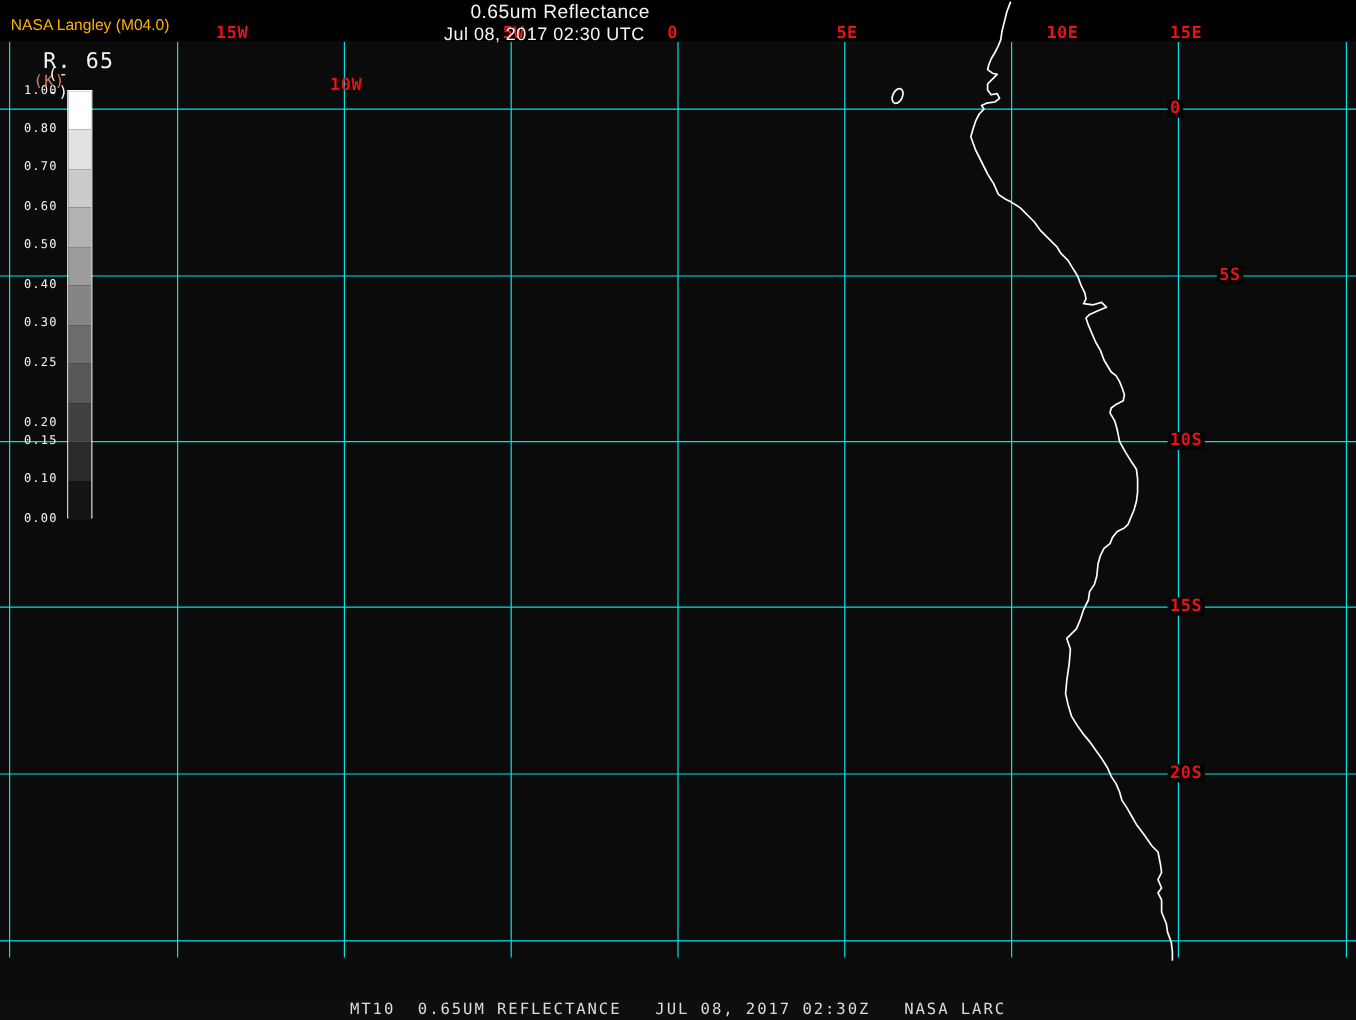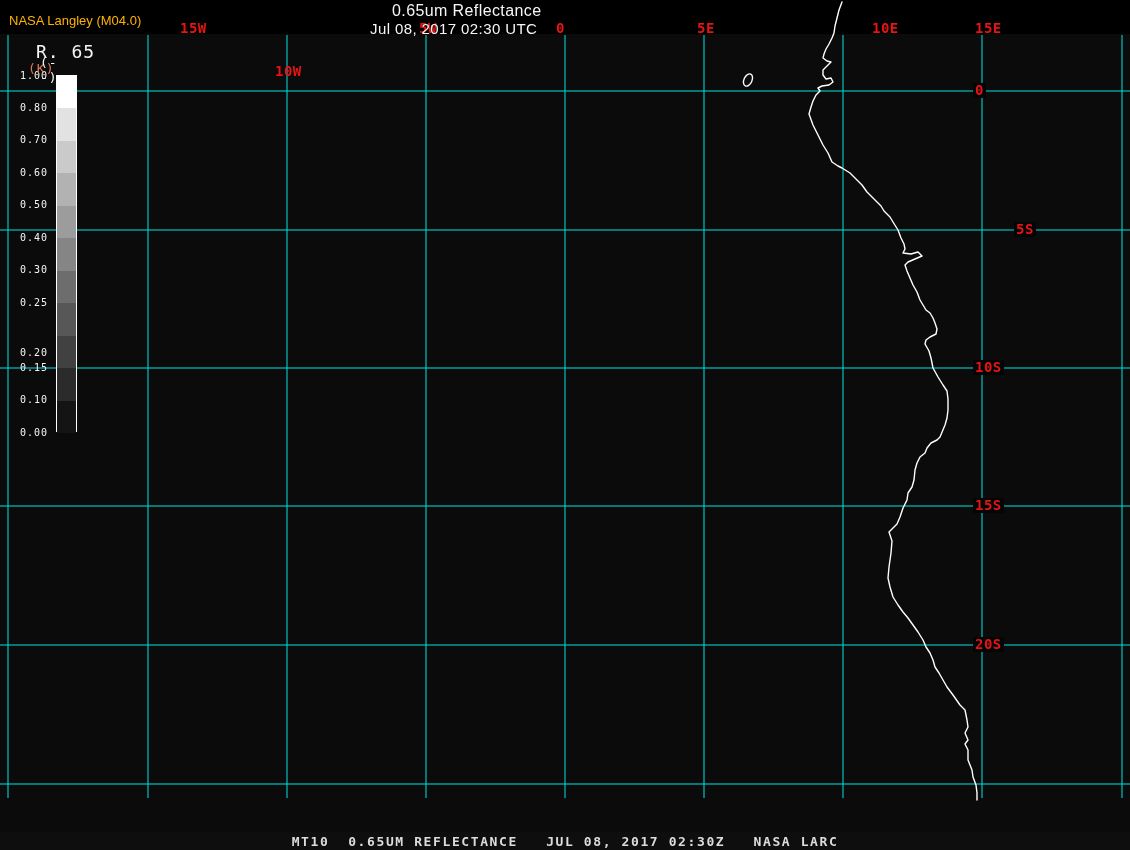--- a/index.html
+++ b/index.html
@@ -59,21 +59,21 @@
   .cb-tick {
     position: absolute; left: 0; width: 48px; text-align: right;
     font-size: 10px; line-height: 15px; color: #f5f5f5; letter-spacing: 1px;
   }
   .footer-bar {
     position: absolute; left: 0; top: 832px; width: 1130px; height: 18px;
     background: #0e0e0e; z-index: 6;
   }
   .footer-text {
     position: absolute; left: 0; top: 2px; width: 100%; text-align: center;
-    font-size: 13px; color: #dcdcdc; letter-spacing: 1.6px; white-space: pre; font-weight: bold;
+    font-size: 13px; color: #dcdcdc; letter-spacing: 1.6px; white-space: pre;
   }
 </style>
 </head>
 <body>
 
 <div class="screen">
 
   <div class="map-area"></div>
 
   <svg id="map-svg" viewBox="0 0 1130 850" xmlns="http://www.w3.org/2000/svg">

